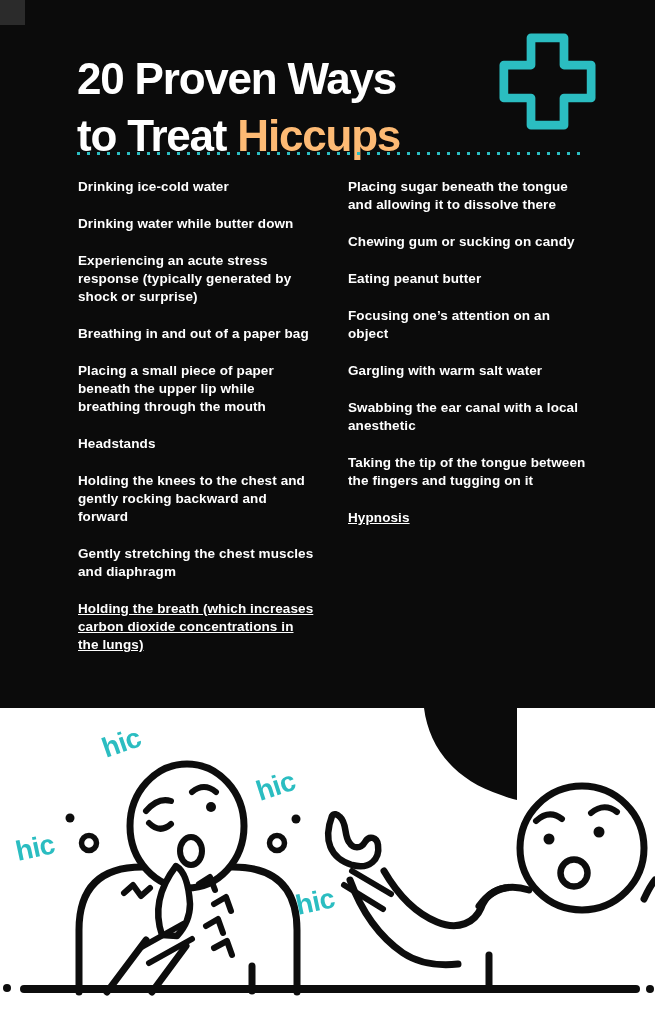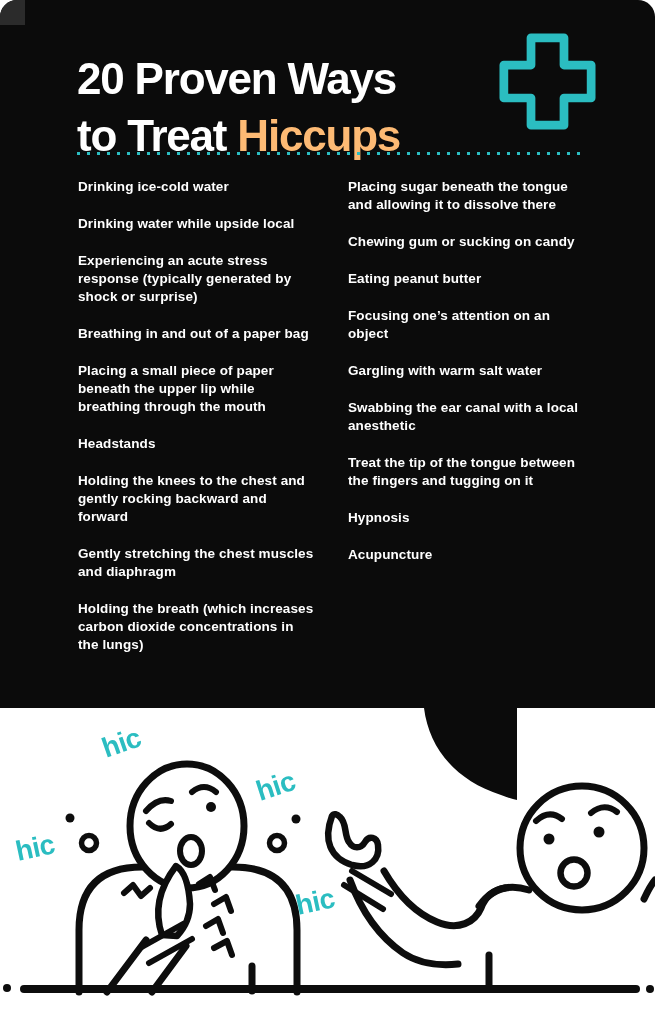--- a/index.html
+++ b/index.html
@@ -1,18 +1,18 @@
 <!DOCTYPE html>
 <html><head>
 <meta charset="utf-8">
 <style>
   html,body{margin:0;padding:0;background:#ffffff;}
   #stage{
     position:relative;width:655px;height:1024px;overflow:hidden;
-    background:#ffffff;font-family:"Liberation Sans","DejaVu Sans",sans-serif;border-radius:17px;
+    background:#ffffff;font-family:"Liberation Sans","DejaVu Sans",sans-serif;
   }
   .panel-black{position:absolute;left:0;top:0;width:655px;height:708px;background:#0b0b0b;}
   .corner-artifact{position:absolute;left:0;top:0;width:25px;height:25px;background:#2b2b2b;}
   .title{
     position:absolute;left:77px;top:21px;width:440px;
     color:#ffffff;font-weight:bold;font-size:44px;line-height:57px;letter-spacing:-1.2px;
   }
   .title .accent{color:#fdba74;}
   .cross-wrap{position:absolute;left:499px;top:33px;width:97px;height:97px;}
   .dotted-rule{
@@ -21,21 +21,21 @@
   }
   .columns{position:absolute;left:78px;top:178px;width:514px;display:flex;align-items:flex-start;}
   .col{display:block;}
   .col-left{width:237px;}
   .col-divider{width:2px;background:#2bbdc1;margin-left:12px;margin-right:19px;}
   .col-right{width:244px;}
   .item{
     margin:0 0 19px 0;color:#ffffff;font-weight:bold;
     font-size:13.5px;line-height:18px;letter-spacing:0.1px;
   }
-  .item:last-child{margin-bottom:16px;}
+  .item:last-child{margin-bottom:16px;text-decoration:underline;}
   .illustration{position:absolute;left:0;top:708px;width:655px;height:316px;background:#ffffff;}
   .hic-text{
     fill:#2bbdc1;font-family:"Liberation Sans","DejaVu Sans",sans-serif;
     font-weight:bold;font-size:28px;letter-spacing:-0.5px;
   }
 </style>
 </head>
 <body>
 
 <div id="stage">
@@ -52,40 +52,39 @@
       <svg width="97" height="97" viewBox="0 0 100 100">
         <path d="M 33,5 L 67,5 L 67,33 L 95,33 L 95,67 L 67,67 L 67,95 L 33,95 L 33,67 L 5,67 L 5,33 L 33,33 Z" fill="none" stroke="#2bbdc1" stroke-width="9" stroke-linejoin="round"></path>
       </svg>
     </div>
 
     <div class="dotted-rule"></div>
 
     <div class="columns">
       <div class="col col-left">
         <p class="item">Drinking ice-cold water</p>
-        <p class="item">Drinking water while upside local</p>
+        <p class="item">Drinking water while butter down</p>
         <p class="item">Experiencing an acute stress response (typically generated by shock or surprise)</p>
         <p class="item">Breathing in and out of a paper bag</p>
         <p class="item">Placing a small piece of paper beneath the upper lip while breathing through the mouth</p>
         <p class="item">Headstands</p>
         <p class="item">Holding the knees to the chest and gently rocking backward and forward</p>
         <p class="item">Gently stretching the chest muscles and diaphragm</p>
         <p class="item">Holding the breath (which increases carbon dioxide concentrations in the lungs)</p>
       </div>
       <div class="col-divider"></div>
       <div class="col col-right">
         <p class="item">Placing sugar beneath the tongue and allowing it to dissolve there</p>
         <p class="item">Chewing gum or sucking on candy</p>
         <p class="item">Eating peanut butter</p>
         <p class="item">Focusing one’s attention on an object</p>
         <p class="item">Gargling with warm salt water</p>
         <p class="item">Swabbing the ear canal with a local anesthetic</p>
-        <p class="item">Treat the tip of the tongue between the fingers and tugging on it</p>
+        <p class="item">Taking the tip of the tongue between the fingers and tugging on it</p>
         <p class="item">Hypnosis</p>
-        <p class="item">Acupuncture</p>
       </div>
     </div>
   </div>
 
   <div class="illustration">
     <svg width="655" height="316" viewBox="0 0 655 316">
 
       <g>
         <path d="M 424,0 C 429,40 455,72 501,87 Q 511,91 517,92 L 517,0 Z" fill="#0b0b0b"></path>
       </g>

